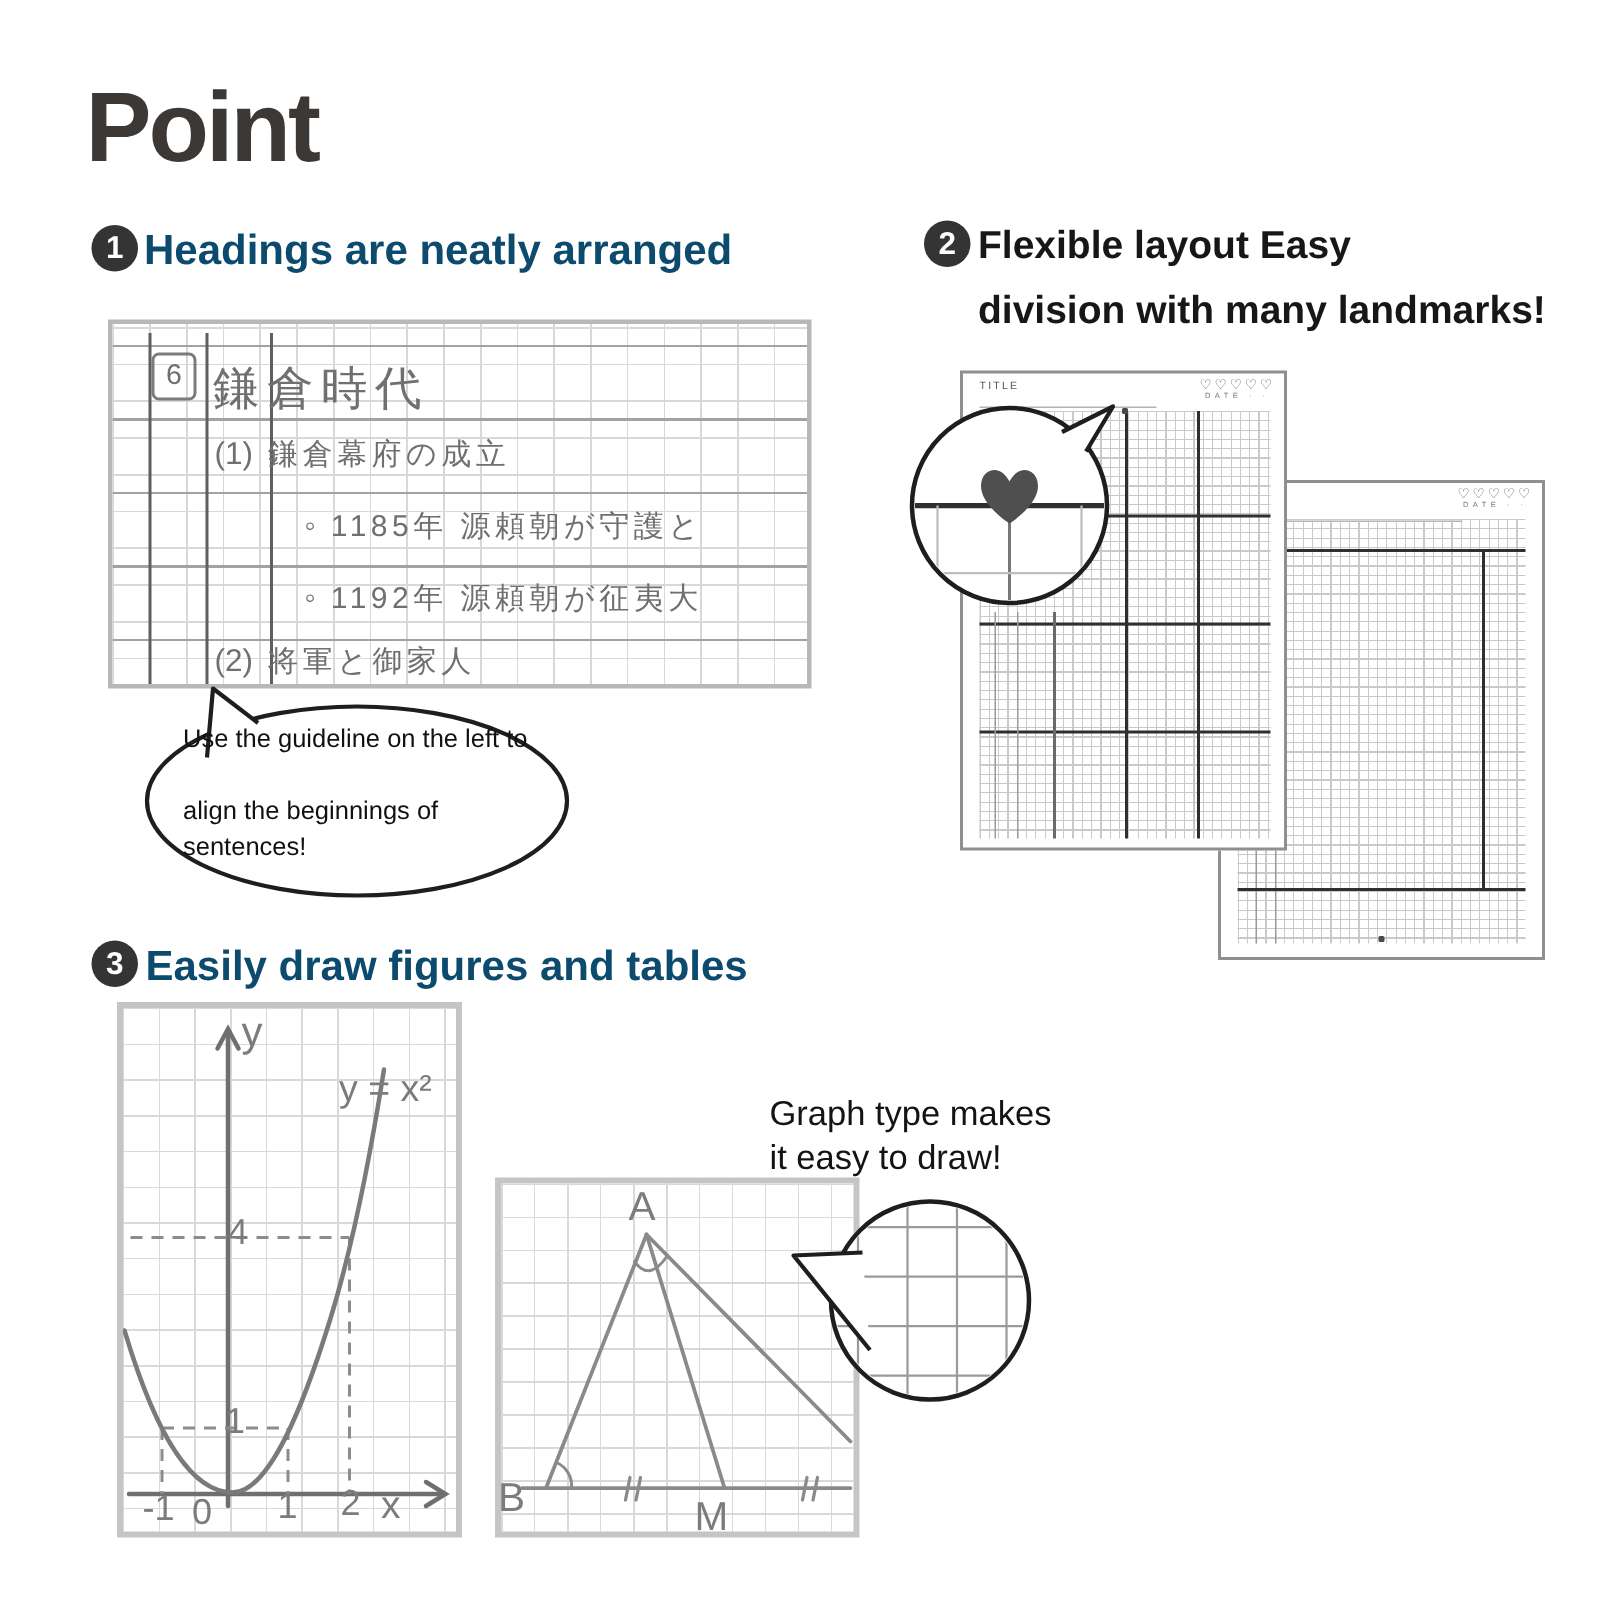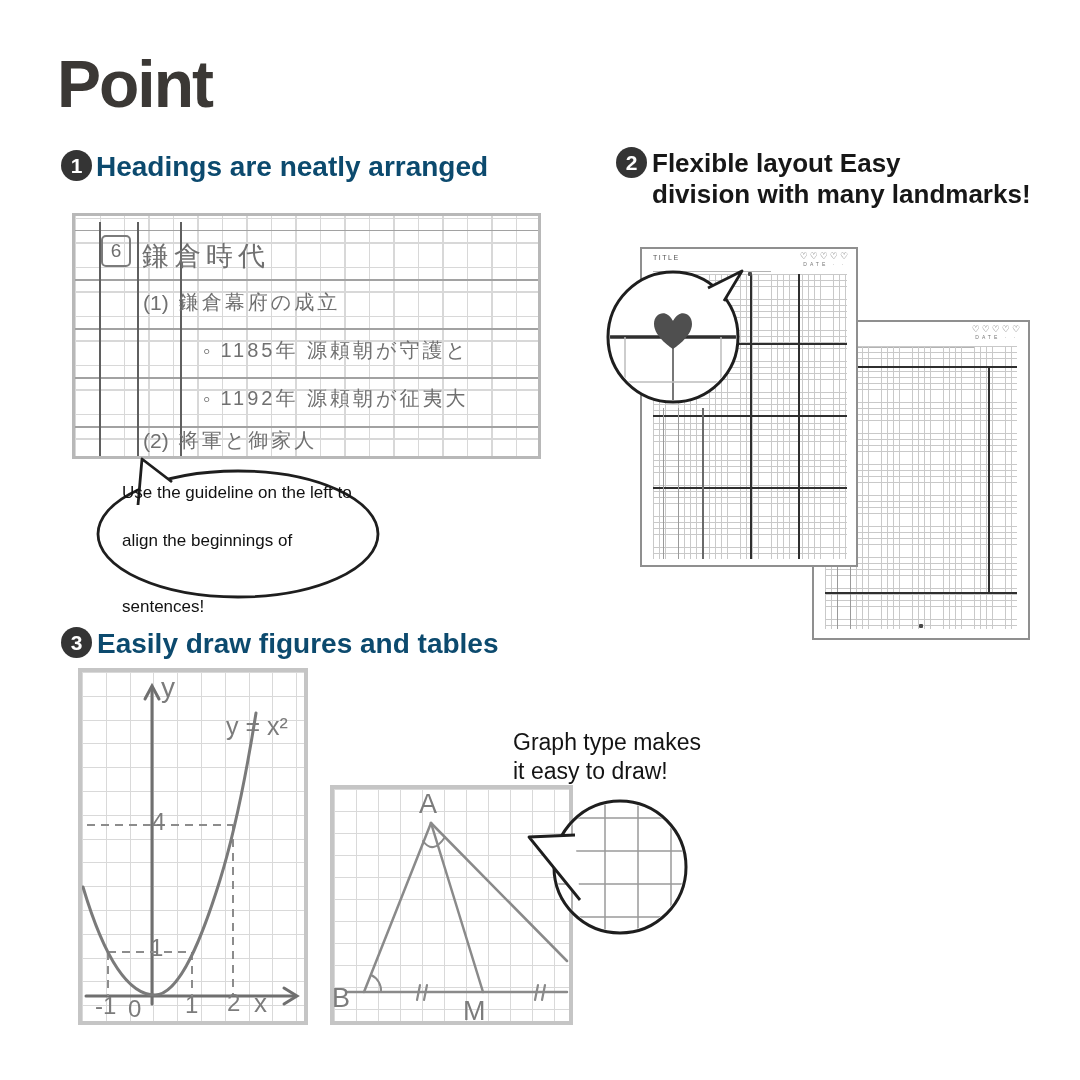--- a/index.html
+++ b/index.html
@@ -25,21 +25,21 @@
             repeating-linear-gradient(to right,#d8d8d8 0 1px,transparent 1px 24.5px),
             repeating-linear-gradient(to bottom,#d8d8d8 0 1px,transparent 1px 24.5px);
           background-position:0 14px,0 0,0 2px;overflow:hidden;}
   .sample .vline{position:absolute;width:2px;top:6px;bottom:0;background:#5f5f5f;}
   .box6{position:absolute;left:26px;top:19px;width:26px;height:28px;border:2px solid #7b7b7b;
         border-radius:5px;display:flex;align-items:center;justify-content:center;
         font-size:19px;color:#6e6e6e;}
   .srow{position:absolute;display:flex;align-items:center;gap:10px;color:#707070;white-space:nowrap;}
   .srow .pfx{font-size:21px;}
   .srow .txt{font-size:20px;letter-spacing:3px;}
-  .srow.r1 .txt{font-size:27px;letter-spacing:5px;}
+  .srow.r1 .txt{font-size:31px;letter-spacing:5px;}
 
   
   .bubble-text{position:absolute;font-size:17px;font-weight:500;color:#111;white-space:nowrap;}
   .bubble2-text{position:absolute;font-size:23px;font-weight:500;color:#141414;white-space:nowrap;}
 
   
   .page{position:absolute;width:218px;height:320px;background:#fff;border:2px solid #8f8f8f;
         box-sizing:border-box;}
   .pageB{left:812px;top:320px;z-index:1;}
   .pageA{left:640px;top:247px;z-index:2;}
@@ -110,28 +110,28 @@
     </div>
   </div>
 
   <svg class="svg-layer" style="left:88px;top:452px;width:304px;height:152px;" viewBox="88 452 304 152">
     <ellipse cx="238" cy="534" rx="140" ry="63" fill="#fff" stroke="#1e1e1e" stroke-width="2.8"></ellipse>
     <polygon points="138,505 142,459 172,482 160,497" fill="#fff"></polygon>
     <path d="M138,505 L142,459 L172,482" fill="none" stroke="#1e1e1e" stroke-width="2.8" stroke-linejoin="round"></path>
   </svg>
   <div class="bubble-text" style="left:122px;top:483px;">Use the guideline on the left to</div>
   <div class="bubble-text" style="left:122px;top:531px;">align the beginnings of</div>
-  <div class="bubble-text" style="left:122px;top:555px;margin-top:42px;">sentences!</div>
+  <div class="bubble-text" style="left:122px;top:555px;">sentences!</div>
 
   <div class="badge" style="left:616px;top:147px;">
     <span>2</span>
   </div>
   <div class="heading2" style="left:652px;top:148px;">
     <span style="display:block;">Flexible layout Easy</span>
-    <span style="display:block;">division with many landmarks!</span>
+    <span style="display:block;margin-top:12px;">division with many landmarks!</span>
   </div>
 
   <div class="page pageB">
     <div class="hearts-box">
       <span class="hearts">♡♡♡♡♡</span>
       <span class="date-row">DATE · ·</span>
     </div>
     <div class="pg-underline" style="left:11px;top:25px;width:150px;"></div>
     <div class="pgrid" style="left:11px;top:24px;width:192px;height:283px;">
       <div class="lite-v" style="left:12px;top:0;bottom:0;"></div>

